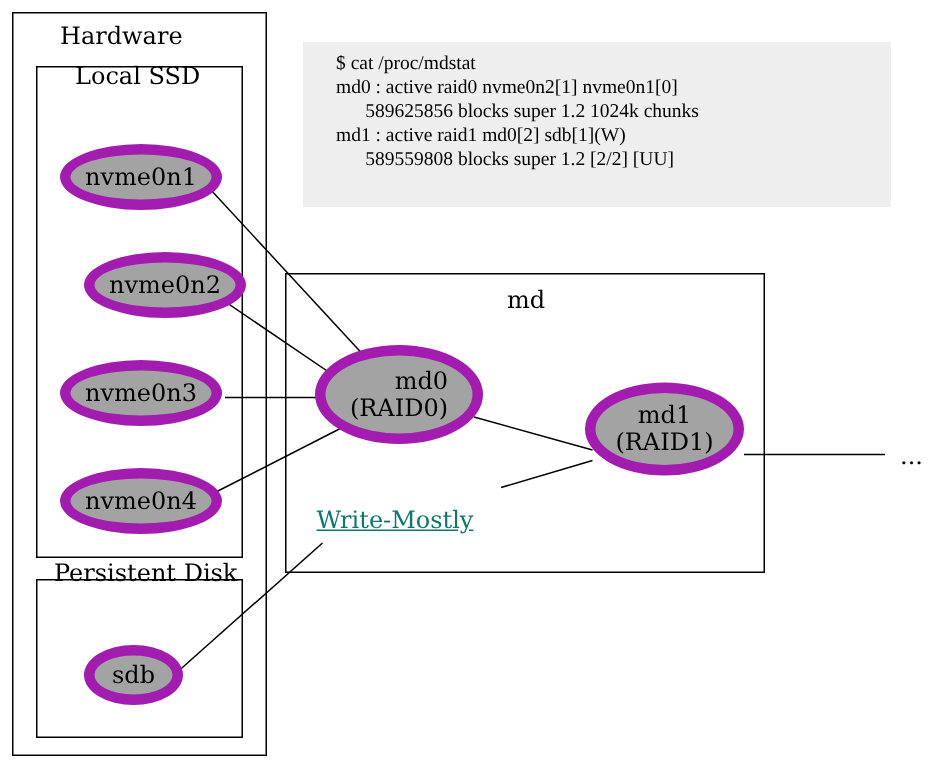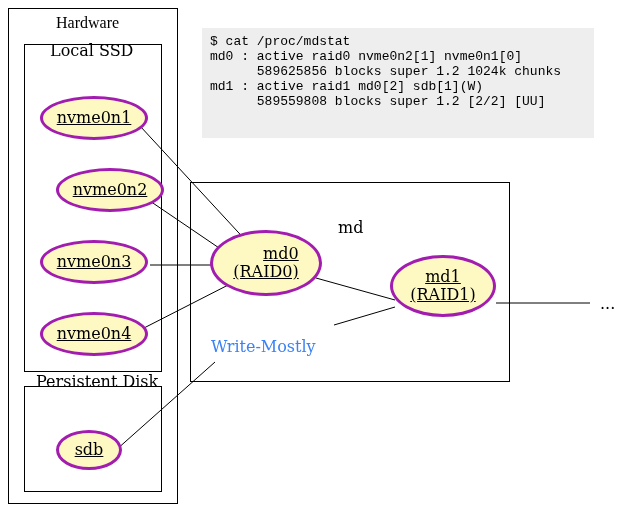--- a/index.html
+++ b/index.html
@@ -16,58 +16,57 @@
     position: absolute;
     border: 1px solid #000;
     box-sizing: border-box;
   }
   .label {
     position: absolute;
     white-space: nowrap;
   }
   .ellipse {
     position: absolute;
-    border: 3px solid #a21caf;
+    border: 7px solid #a21caf;
     border-radius: 50%;
     display: flex;
     align-items: center;
     justify-content: center;
     text-align: center;
     box-sizing: border-box;
-    background: #fef9c3;
-    text-decoration: underline;
+    background: #a3a3a3;
   }
   .ellipse > span { line-height: 1.15; }
   .code {
     position: absolute;
     background: #eeeeee;
-    font-family: Liberation Mono, monospace;
+    font-family: Liberation Serif, serif;
     font-size: 13px;
     white-space: pre;
-    padding: 6px 8px;
+    padding: 6px 22px;
     box-sizing: border-box;
   }
   svg { position: absolute; left: 0; top: 0; pointer-events: none; }
 </style>
 </head>
 <body>
 
 <svg width="622" height="511">
   <line x1="140" y1="126" x2="250" y2="245" stroke="#000"></line>
   <line x1="147" y1="199" x2="225" y2="252" stroke="#000"></line>
   <line x1="150" y1="265" x2="212" y2="265" stroke="#000"></line>
   <line x1="142" y1="329" x2="236" y2="281" stroke="#000"></line>
   <line x1="116" y1="450" x2="215" y2="362" stroke="#000"></line>
   <line x1="316" y1="278" x2="395" y2="300" stroke="#000"></line>
   <line x1="334" y1="325" x2="395" y2="307" stroke="#000"></line>
   <line x1="496" y1="303" x2="590" y2="303" stroke="#000"></line>
 </svg>
 
 <div class="box" style="left:8px; top:8px; width:170px; height:496px;"></div>
-<div class="label" style="left:56px; top:14px;font-family:Liberation Serif, serif;">Hardware</div>
+<div class="label" style="left:40px; top:14px;">Hardware</div>
 
 <div class="box" style="left:24px; top:44px; width:138px; height:328px;"></div>
 <div class="label" style="left:50px; top:41px;">Local SSD</div>
 
 <div class="ellipse" style="left:40px; top:96px; width:108px; height:44px;">
     <span>nvme0n1</span>
   </div>
 <div class="ellipse" style="left:56px; top:168px; width:108px; height:44px;">
     <span>nvme0n2</span>
   </div>
@@ -78,31 +77,31 @@
     <span>nvme0n4</span>
   </div>
 
 <div class="box" style="left:24px; top:386px; width:138px; height:106px;"></div>
 <div class="label" style="left:36px; top:372px;">Persistent Disk</div>
 <div class="ellipse" style="left:56px; top:430px; width:66px; height:40px;">
     <span>sdb</span>
   </div>
 
 <div class="box" style="left:190px; top:182px; width:320px; height:200px;"></div>
-<div class="label" style="left:338px; top:190px;margin-top:28px;">md</div>
+<div class="label" style="left:338px; top:190px;">md</div>
 
 <div class="ellipse" style="left:210px; top:230px; width:112px; height:66px;text-align:right;">
     <span style="white-space:pre;">md0
 (RAID0)</span>
   </div>
 <div class="ellipse" style="left:390px; top:255px; width:106px; height:62px;">
     <span style="white-space:pre;">md1
 (RAID1)</span>
   </div>
 
-<div class="label" style="left:211px; top:337px; color:#3b82f6;">Write-Mostly</div>
+<div class="label" style="left:211px; top:337px; color:#0f766e;text-decoration:underline;">Write-Mostly</div>
 <div class="label" style="left:600px; top:294px;">...</div>
 
 <div class="code" style="left:202px; top:28px; width:392px; height:110px;"><span>$ cat /proc/mdstat</span>
 <span>md0 : active raid0 nvme0n2[1] nvme0n1[0]</span>
 <span>      589625856 blocks super 1.2 1024k chunks</span>
 <span>md1 : active raid1 md0[2] sdb[1](W)</span>
 <span>      589559808 blocks super 1.2 [2/2] [UU]</span></div>
 
 </body></html>

